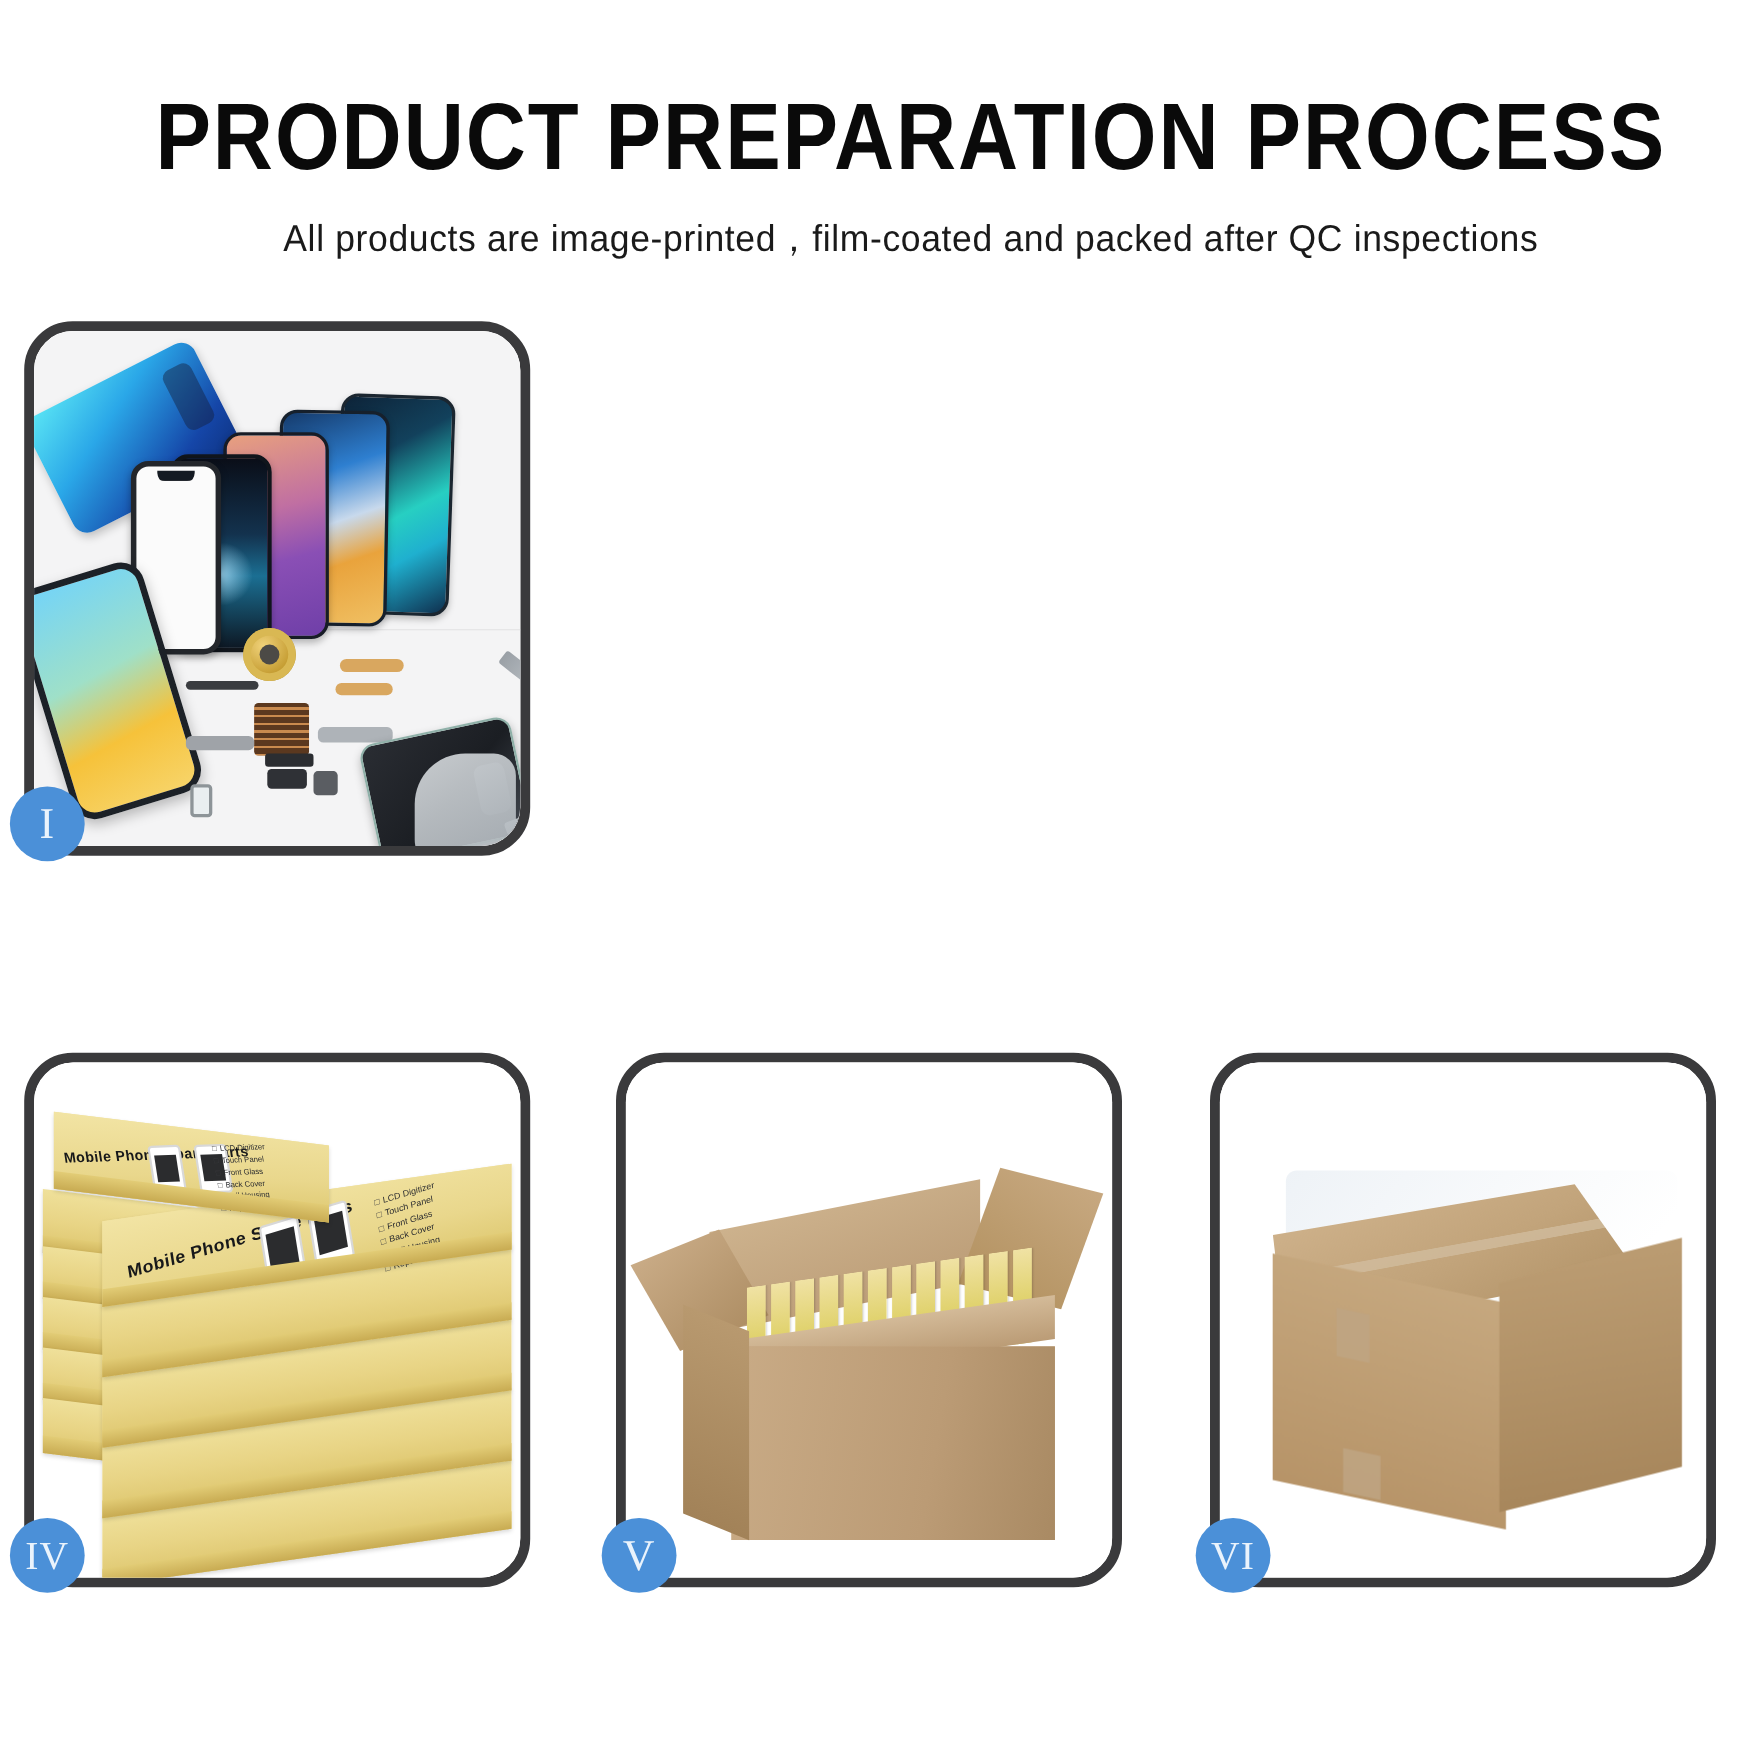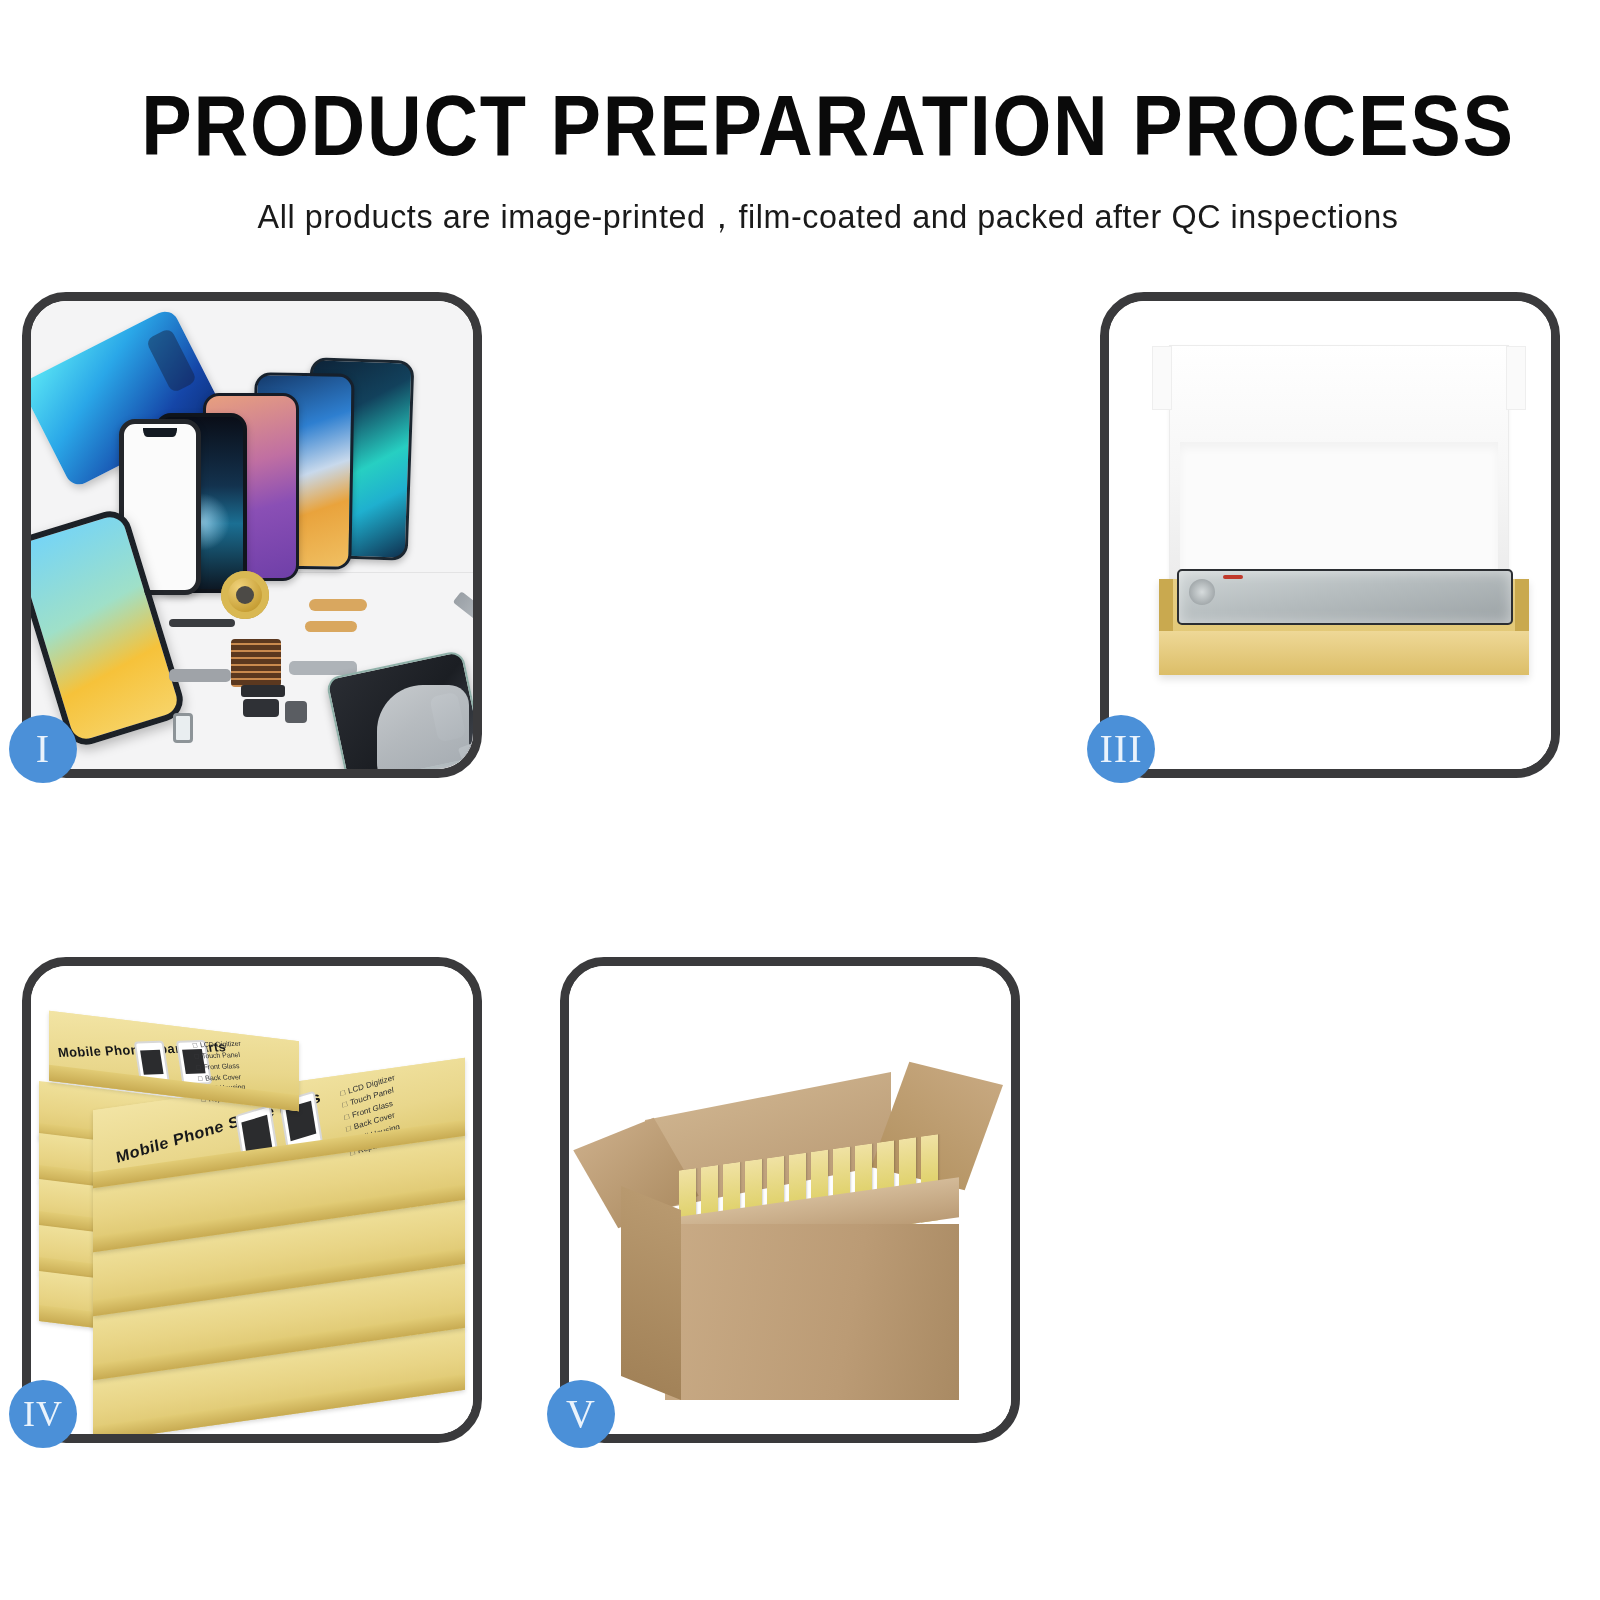--- a/index.html
+++ b/index.html
@@ -283,39 +283,20 @@
             <div class="screws"></div>
             <div class="hand"></div>
           </div>
         </div>
         <div class="badge">
           <span>I</span>
         </div>
       </div>
 
 
-      <div class="panel c3">
-        <div class="panel-inner">
-          <div class="p3bg"></div>
-          <div class="lid">
-            <div class="lid-inner"></div>
-          </div>
-          <div class="tray">
-            <div class="panel-in-tray">
-              <span class="redwire"></span>
-            </div>
-            <div class="tray-left"></div>
-            <div class="tray-right"></div>
-            <div class="tray-front"></div>
-          </div>
-        </div>
-        <div class="badge">
-          <span>III</span>
-        </div>
-      </div>
     </div>
 
     <div class="row row2">
 
       <div class="panel c1">
         <div class="panel-inner">
           <div class="p4bg"></div>
           <div class="stack">
             <div class="ybox lb1">
                 <span class="edge"></span>
@@ -418,15 +399,33 @@
           <div class="cart-body">
             <div class="cart-front"></div>
             <div class="cart-side"></div>
           </div>
         </div>
         <div class="badge">
           <span>V</span>
         </div>
       </div>
 
+      <div class="panel c3">
+        <div class="panel-inner">
+          <div class="p6bg"></div>
+          <div class="sealed">
+            <div class="s-shadow"></div>
+            <div class="s-top">
+                <span class="tape"></span>
+              </div>
+            <div class="s-left"></div>
+            <div class="s-right"></div>
+            <div class="s-tape-l"></div>
+            <div class="s-tape-b"></div>
+          </div>
+        </div>
+        <div class="badge wide">
+          <span>VI</span>
+        </div>
+      </div>
     </div>
   </div>
 </div>
 
 </body></html>

